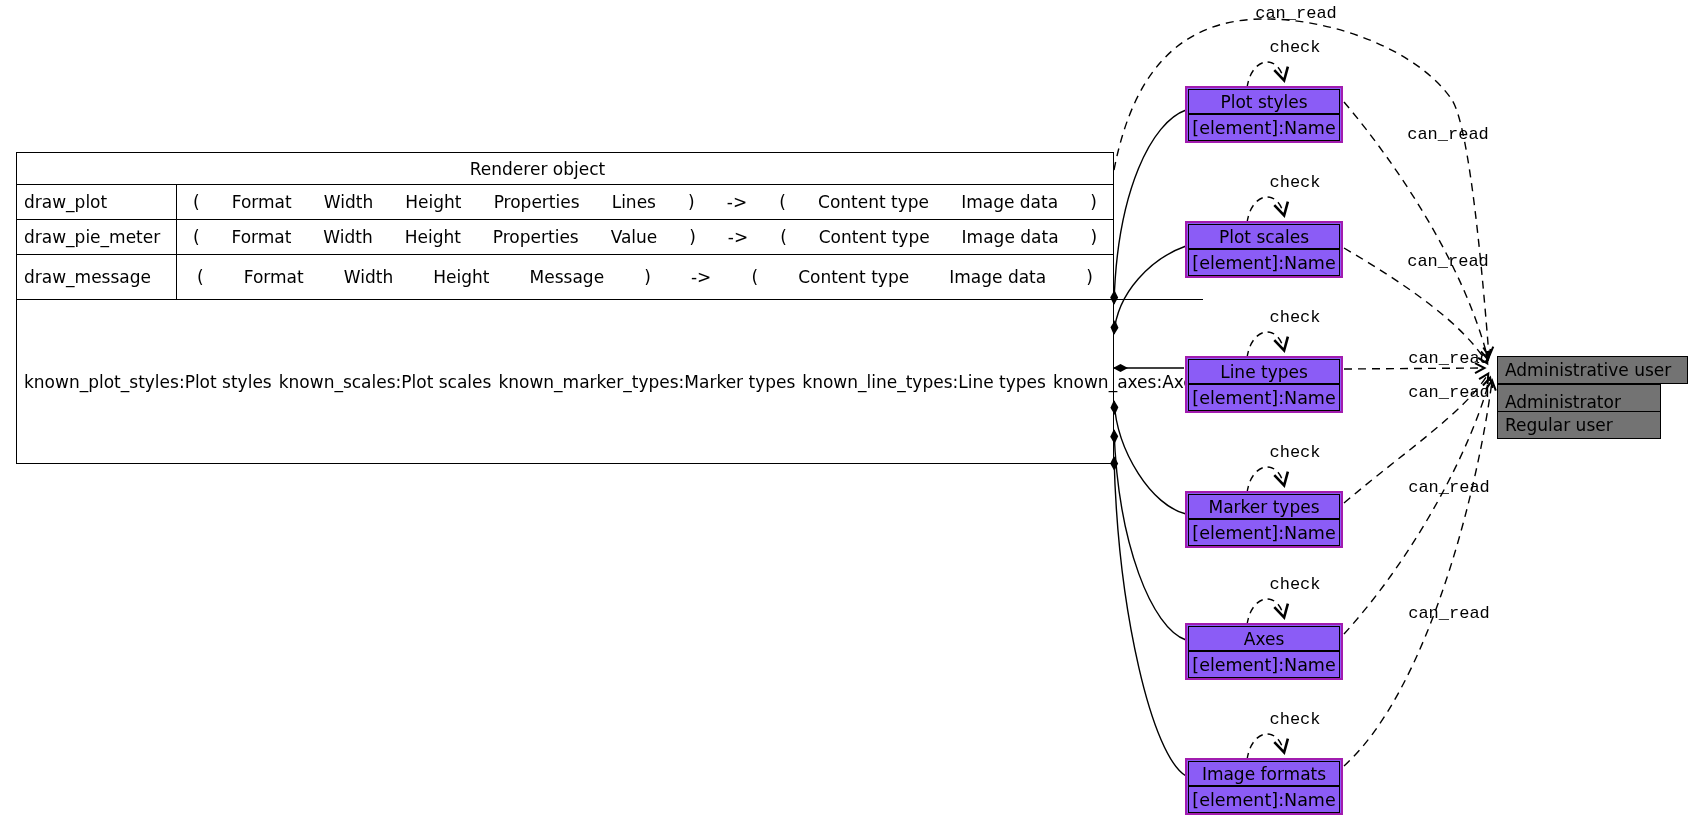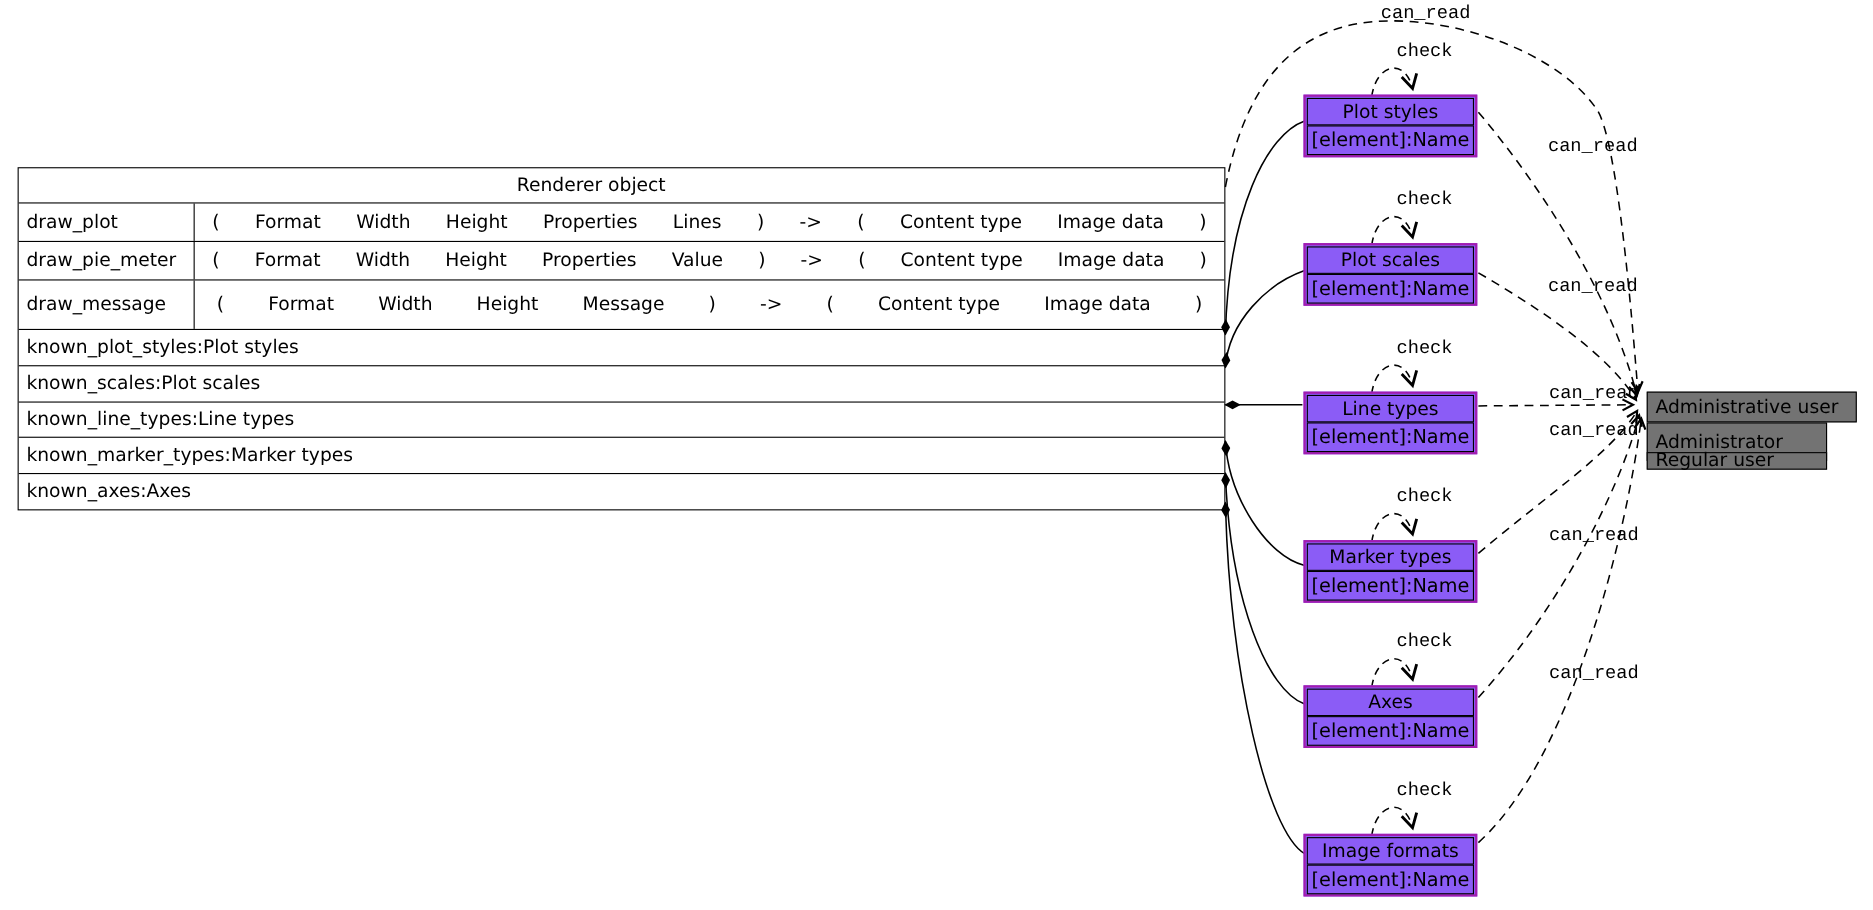--- a/index.html
+++ b/index.html
@@ -12,21 +12,21 @@
           border:1.5px solid #000;box-sizing:border-box;display:flex;flex-direction:column;text-align:center;}
   .rhead{height:31px;display:flex;align-items:center;justify-content:center;
          font-size:17px;box-sizing:border-box;padding-right:55px;}
   .mrow{display:flex;border-top:1.5px solid #000;box-sizing:border-box;}
   .mrow.h35{height:35px}.mrow.h45{height:45px}
   .mname{width:160px;flex:none;display:flex;align-items:center;padding-left:7px;
          border-right:1.5px solid #000;box-sizing:border-box;font-size:17px;white-space:nowrap;}
   .mparams{flex:1;display:flex;align-items:stretch;}
   .mparams span{flex:1 1 auto;display:flex;align-items:center;justify-content:center;
                 font-size:17px;white-space:nowrap;padding:0 2px;}
-  .attrs{flex:1;display:flex;flex-direction:column;}
+  .attrs{flex:1;display:flex;flex-direction:row;}
   .attrs span{flex:1;display:flex;align-items:center;padding-left:7px;
               border-top:1.5px solid #000;box-sizing:border-box;font-size:17px;white-space:nowrap;}
 
   
   .ebox{position:absolute;left:1185px;width:158px;height:57px;border:2px solid #a21caf;
         box-sizing:border-box;background:#8b5cf6;}
   .ebox .etitle{margin:1px 1px 0 1px;height:25px;border:1px solid #000;box-sizing:border-box;
         display:flex;align-items:center;justify-content:center;font-size:17px;white-space:nowrap;}
   .ebox .emember{margin:0 1px 14px 1px;height:27px;border:1px solid #000;box-sizing:border-box;
         display:flex;align-items:center;justify-content:center;font-size:17.5px;white-space:nowrap;}
@@ -136,22 +136,22 @@
           <span>(</span>
           <span>Content type</span>
           <span>Image data</span>
           <span>)</span>
         </div>
     </div>
 
     <div class="attrs">
         <span>known_plot_styles:Plot styles</span>
         <span>known_scales:Plot scales</span>
+        <span>known_marker_types:Marker types</span>
         <span>known_line_types:Line types</span>
-        <span>known_marker_types:Marker types</span>
         <span>known_axes:Axes</span>
       </div>
   </div>
 
   <div class="ebox" style="top:86px">
     <div class="etitle">Plot styles</div>
     <div class="emember">[element]:Name</div>
   </div>
   <div class="ebox" style="top:221px">
     <div class="etitle">Plot scales</div>
@@ -169,21 +169,21 @@
     <div class="etitle">Axes</div>
     <div class="emember">[element]:Name</div>
   </div>
   <div class="ebox" style="top:758px">
     <div class="etitle">Image formats</div>
     <div class="emember">[element]:Name</div>
   </div>
 
   <div class="ubox" style="left:1497px;top:356px;width:191px;height:28px">Administrative user</div>
   <div class="ubox" style="left:1497px;top:384px;width:164px;height:35px">Administrator</div>
-  <div class="ubox" style="left:1497px;top:411px;width:164px;height:16px">Regular user</div>
+  <div class="ubox" style="left:1497px;top:411px;width:164px;height:28px">Regular user</div>
 
   <span class="elabel" style="left:1263px;top:47px">check</span>
   <span class="elabel" style="left:1263px;top:182px">check</span>
   <span class="elabel" style="left:1263px;top:317px">check</span>
   <span class="elabel" style="left:1263px;top:452px">check</span>
   <span class="elabel" style="left:1263px;top:584px">check</span>
   <span class="elabel" style="left:1263px;top:719px">check</span>
 
   <span class="elabel" style="left:1264px;top:13px">can_read</span>
   <span class="elabel" style="left:1416px;top:134px">can_read</span>

